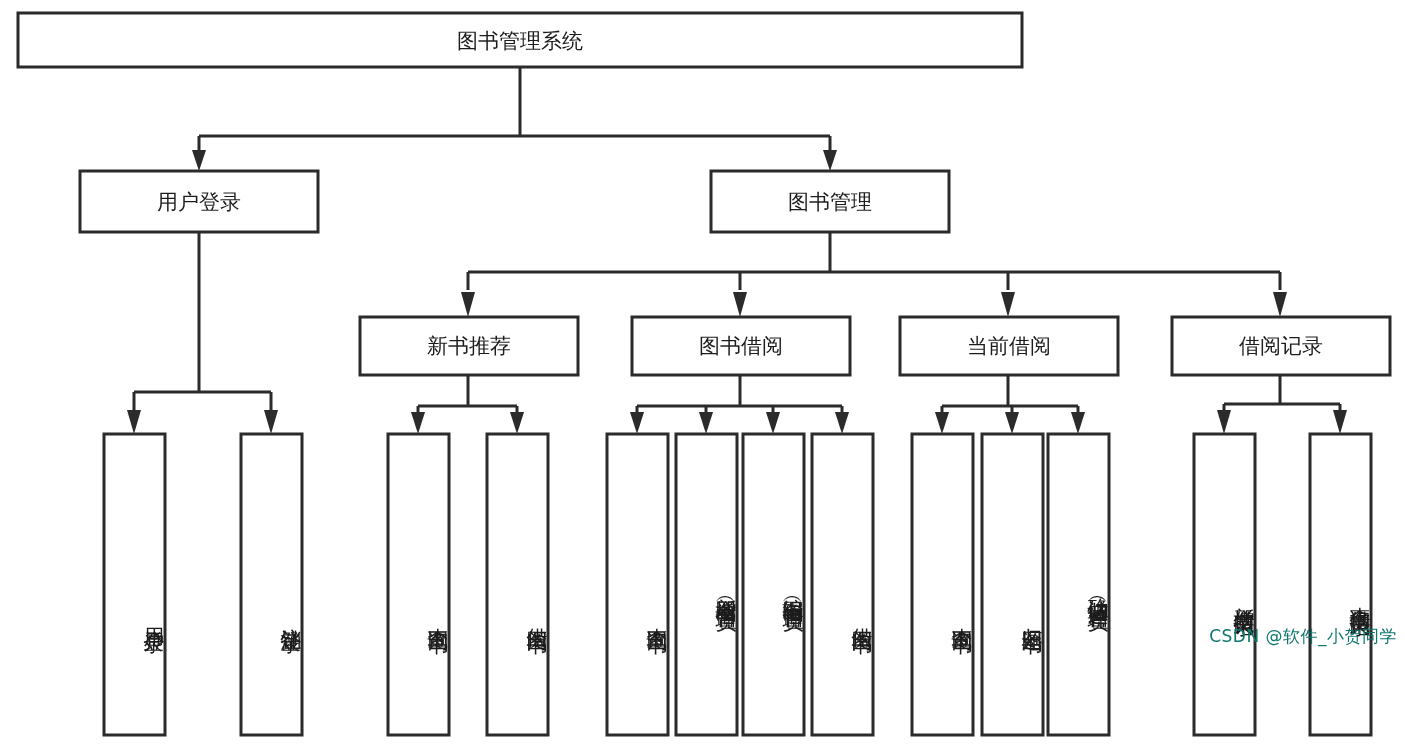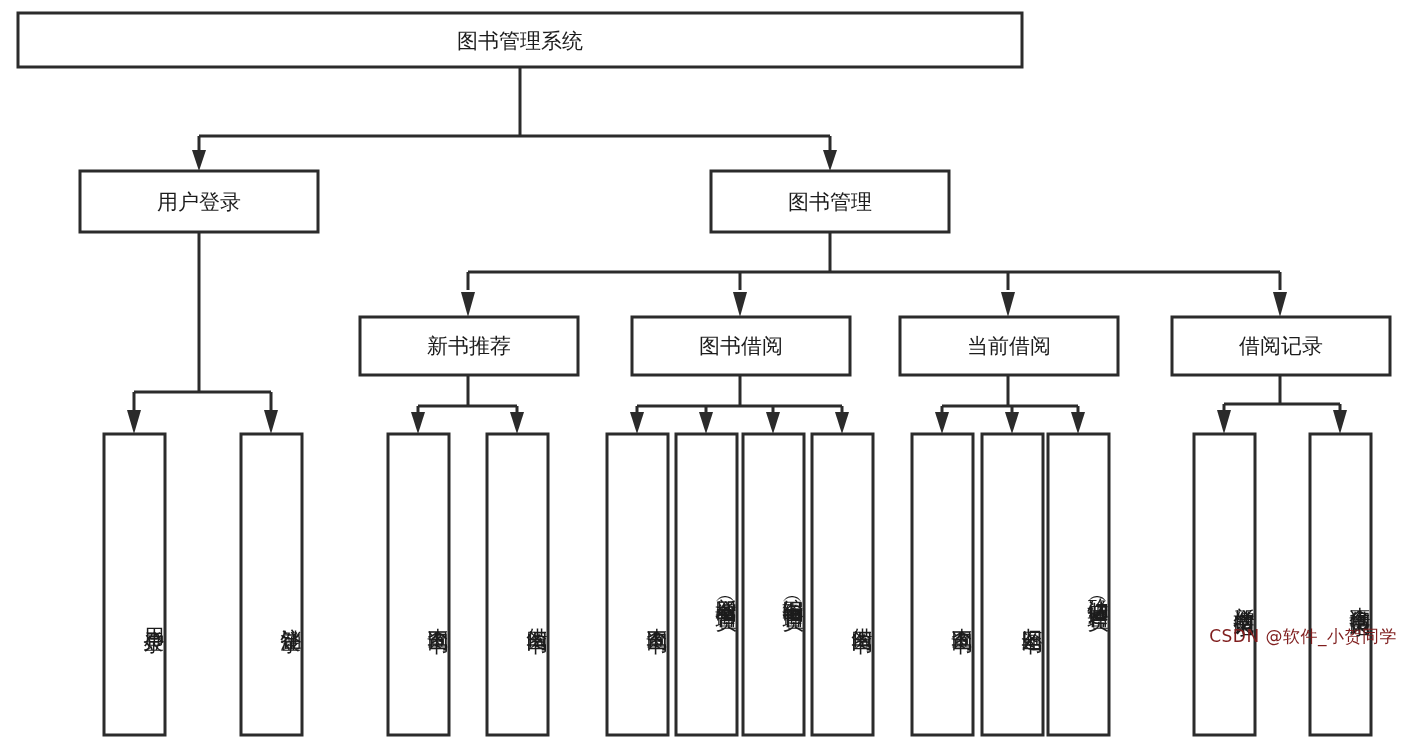--- a/index.html
+++ b/index.html
@@ -67,21 +67,21 @@
     white-space: nowrap;
     letter-spacing: 2px;
     pointer-events: none;
   }
   .watermark {
     position: absolute;
     right: 8px;
     bottom: 6px;
     font-family: "DejaVu Sans", "Liberation Sans", sans-serif;
     font-size: 17px;
-    color: #7f1d1d;
+    color: #0f766e;
     letter-spacing: 0.5px;
     white-space: nowrap;
     user-select: none;
   }
 </style>
 </head>
 <body>
 
 <div id="diagram-root">
 

